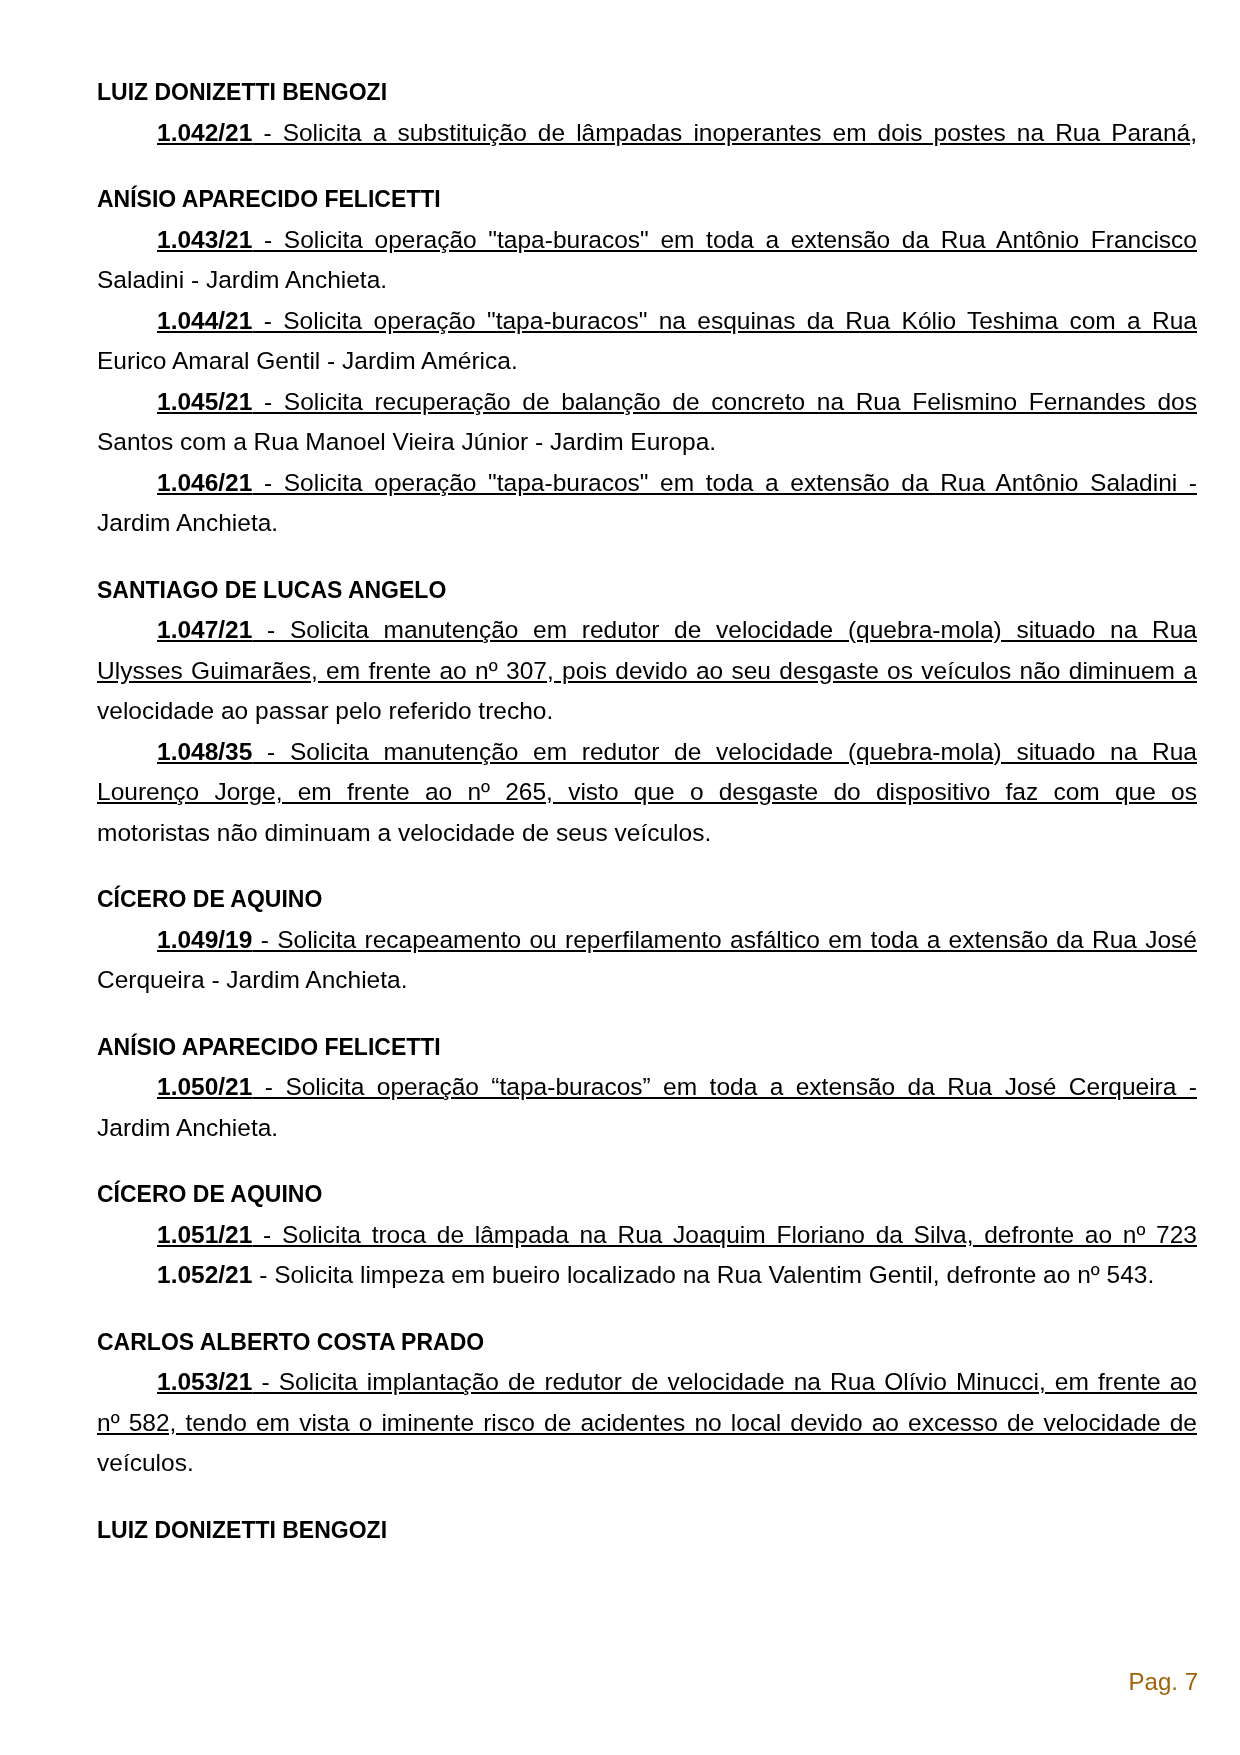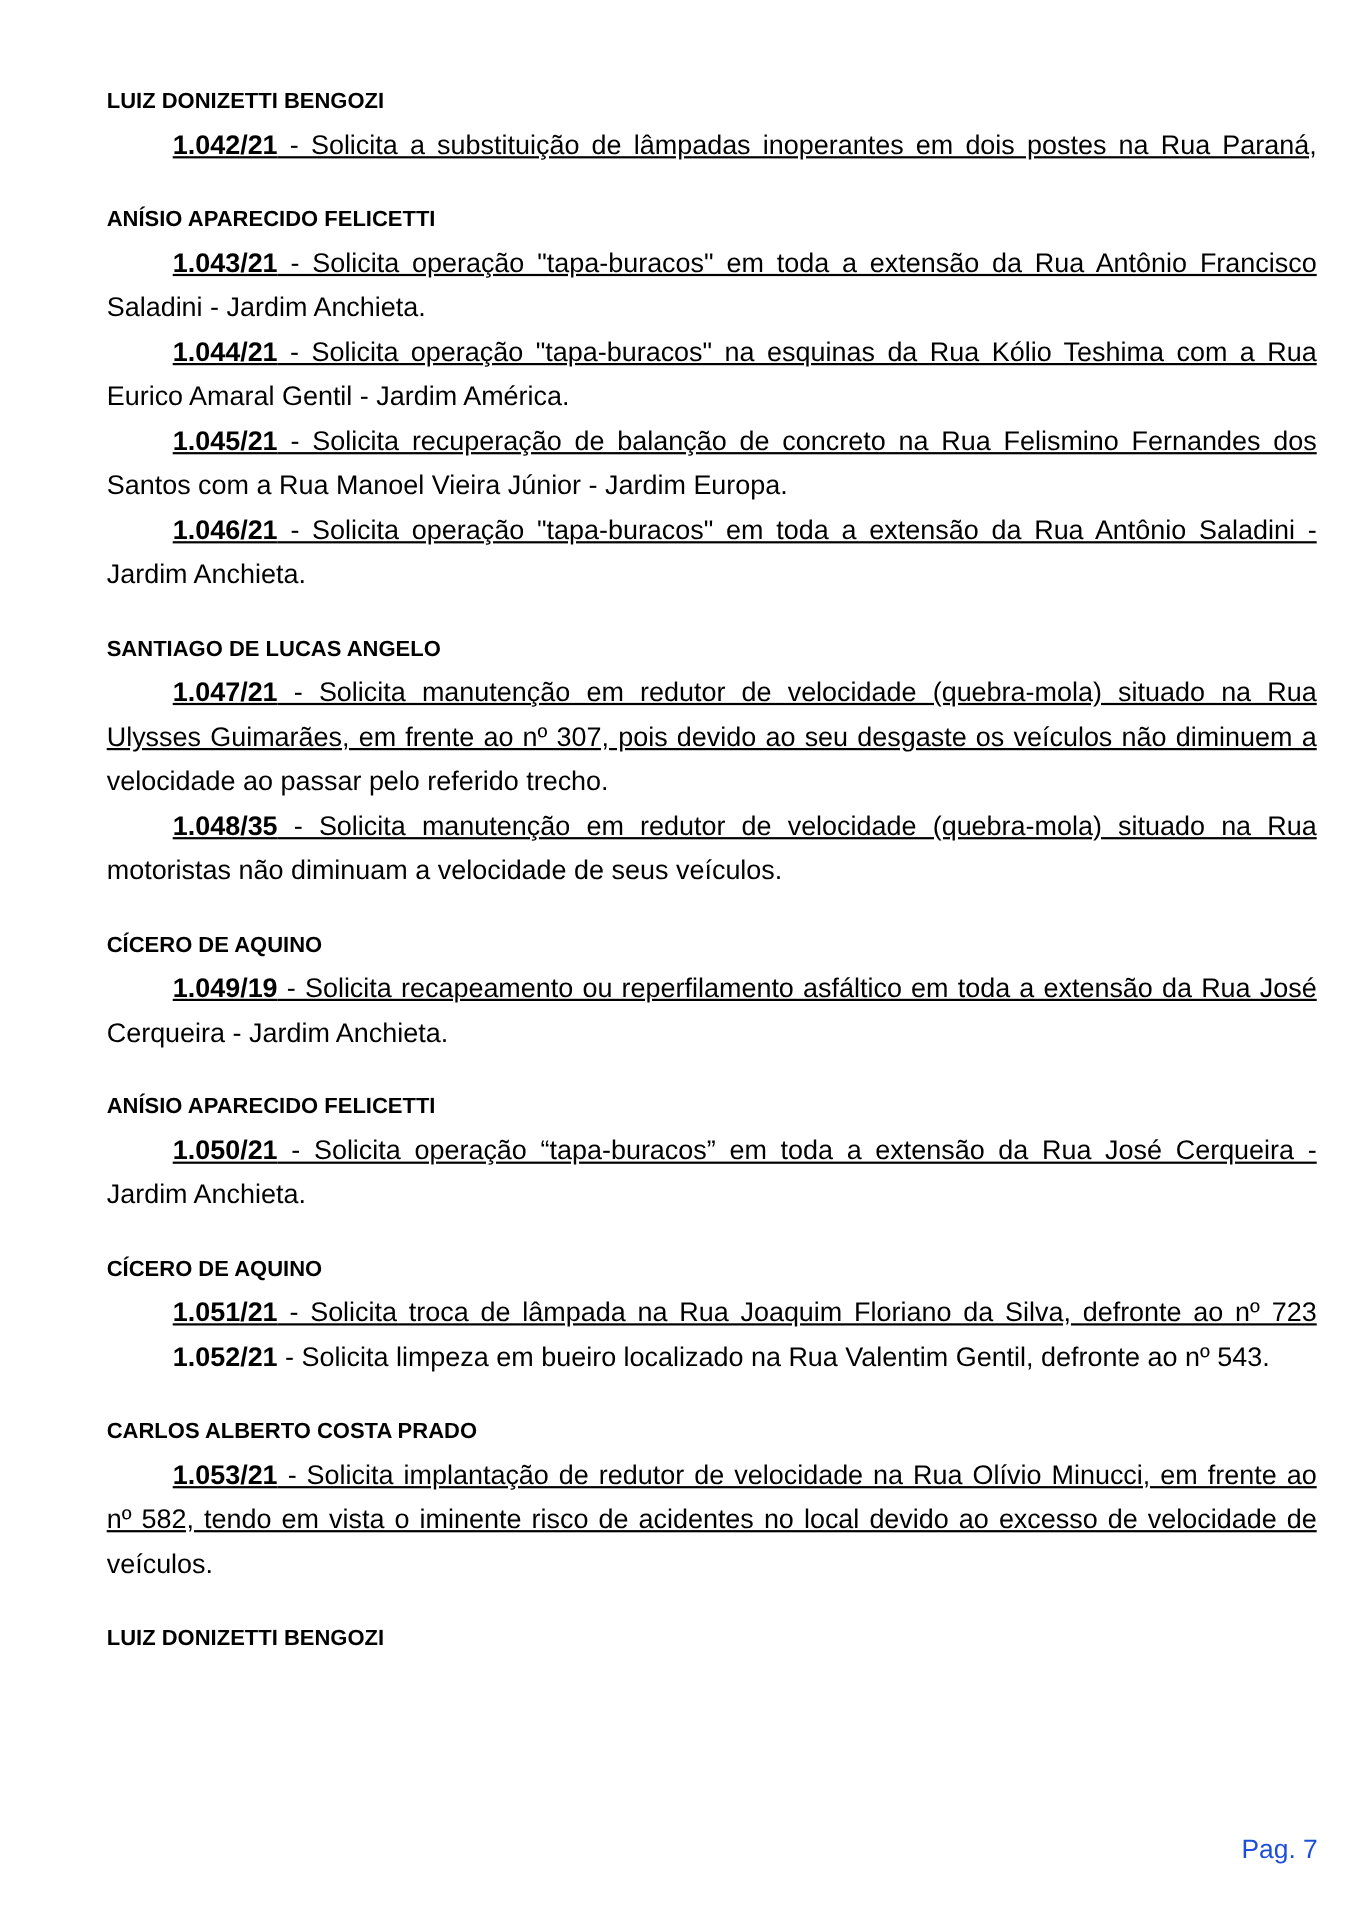--- a/index.html
+++ b/index.html
@@ -16,21 +16,21 @@
     font-family: "Liberation Sans", "DejaVu Sans", sans-serif;
     overflow: hidden;
   }
   .content {
     position: absolute;
     left: 97px;
     top: 72px;
     width: 1100px;
   }
   .author {
-    font-size: 20px;
+    font-size: 23px;
     line-height: 40.5px;
     font-weight: bold;
     margin: 26px 0 0 0;
     white-space: nowrap;
   }
   .author.first {
     margin-top: 0;
   }
   .request {
     margin: 0;
@@ -51,21 +51,21 @@
   }
   .line b {
     font-weight: bold;
   }
   .footer {
     position: absolute;
     top: 1666px;
     right: 42px;
     font-size: 24px;
     line-height: 32px;
-    color: #1d4ed8;
+    color: #a16207;
   }
 </style>
 </head>
 <body>
 
 <div class="page">
   <div class="content" id="content">
       <div class="author first">LUIZ DONIZETTI BENGOZI</div>
       <div class="request">
         <div class="line indent j"><b>1.042/21</b><span> - Solicita a substituição de lâmpadas inoperantes em dois postes na Rua Paraná,</span></div>
@@ -88,20 +88,21 @@
         <div class="line">Jardim Anchieta.</div>
       </div>
       <div class="author">SANTIAGO DE LUCAS ANGELO</div>
       <div class="request">
         <div class="line indent j"><b>1.047/21</b><span> - Solicita manutenção em redutor de velocidade (quebra-mola) situado na Rua</span></div>
         <div class="line j">Ulysses Guimarães, em frente ao nº 307, pois devido ao seu desgaste os veículos não diminuem a</div>
         <div class="line">velocidade ao passar pelo referido trecho.</div>
       </div>
       <div class="request">
         <div class="line indent j"><b>1.048/35</b><span> - Solicita manutenção em redutor de velocidade (quebra-mola) situado na Rua</span></div>
+        <div class="line j">Lourenço Jorge, em frente ao nº 265, visto que o desgaste do dispositivo faz com que os</div>
         <div class="line">motoristas não diminuam a velocidade de seus veículos.</div>
       </div>
       <div class="author">CÍCERO DE AQUINO</div>
       <div class="request">
         <div class="line indent j"><b>1.049/19</b><span> - Solicita recapeamento ou reperfilamento asfáltico em toda a extensão da Rua José</span></div>
         <div class="line">Cerqueira - Jardim Anchieta.</div>
       </div>
       <div class="author">ANÍSIO APARECIDO FELICETTI</div>
       <div class="request">
         <div class="line indent j"><b>1.050/21</b><span> - Solicita operação “tapa-buracos” em toda a extensão da Rua José Cerqueira -</span></div>

